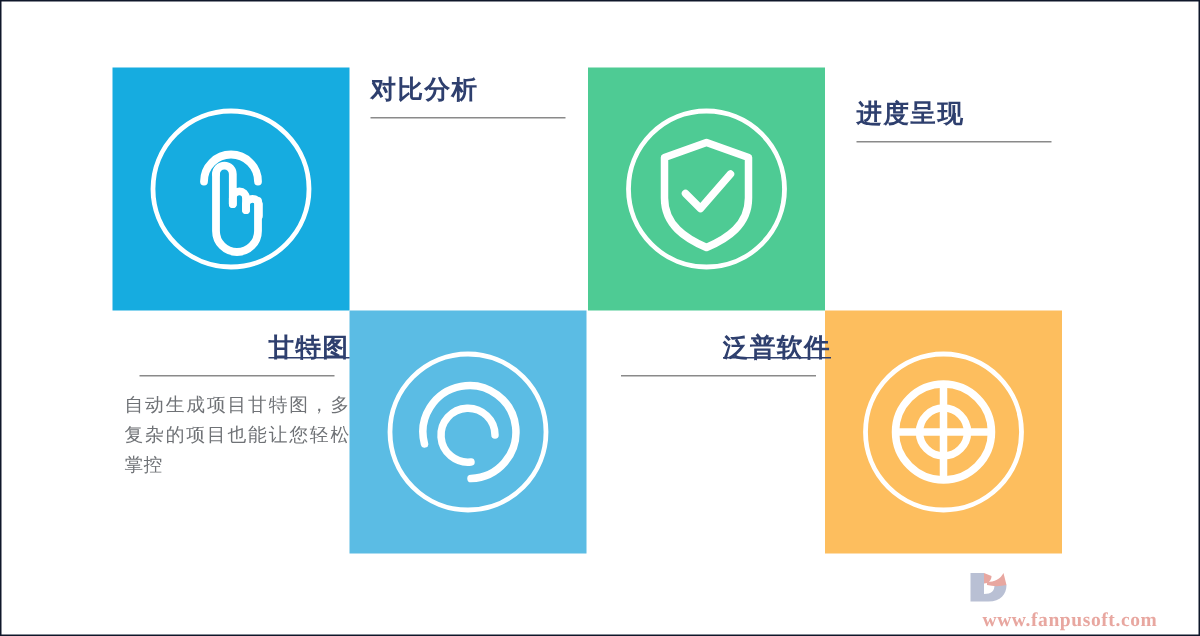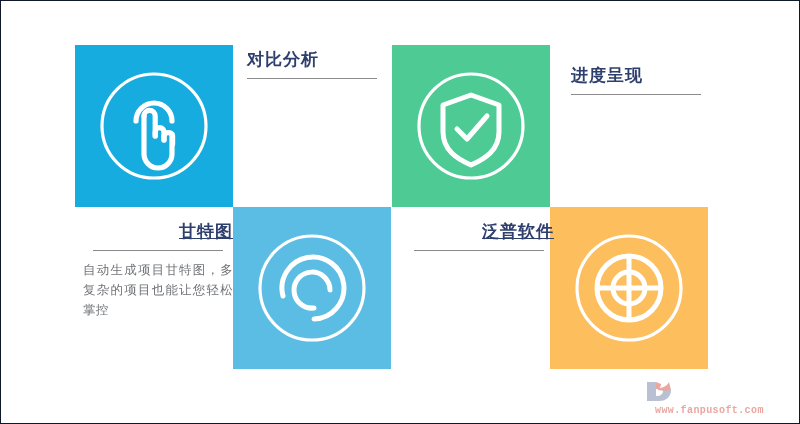--- a/index.html
+++ b/index.html
@@ -94,22 +94,22 @@
   .logo-name {
     font-family: "DejaVu Sans", sans-serif;
     font-size: 21px;
     font-weight: bold;
     color: #9aa3bd;
     letter-spacing: 0px;
     line-height: 24px;
     white-space: nowrap;
   }
   .logo-url {
-    font-family: Liberation Mono, monospace;
-    font-size: 10px;
+    font-family: Liberation Serif, serif;
+    font-size: 13px;
     font-weight: bold;
     color: #e8a7a0;
     letter-spacing: 0.4px;
     margin-top: 1px;
     margin-left: 10px;
     white-space: nowrap;
   }
 </style>
 </head>
 <body>

